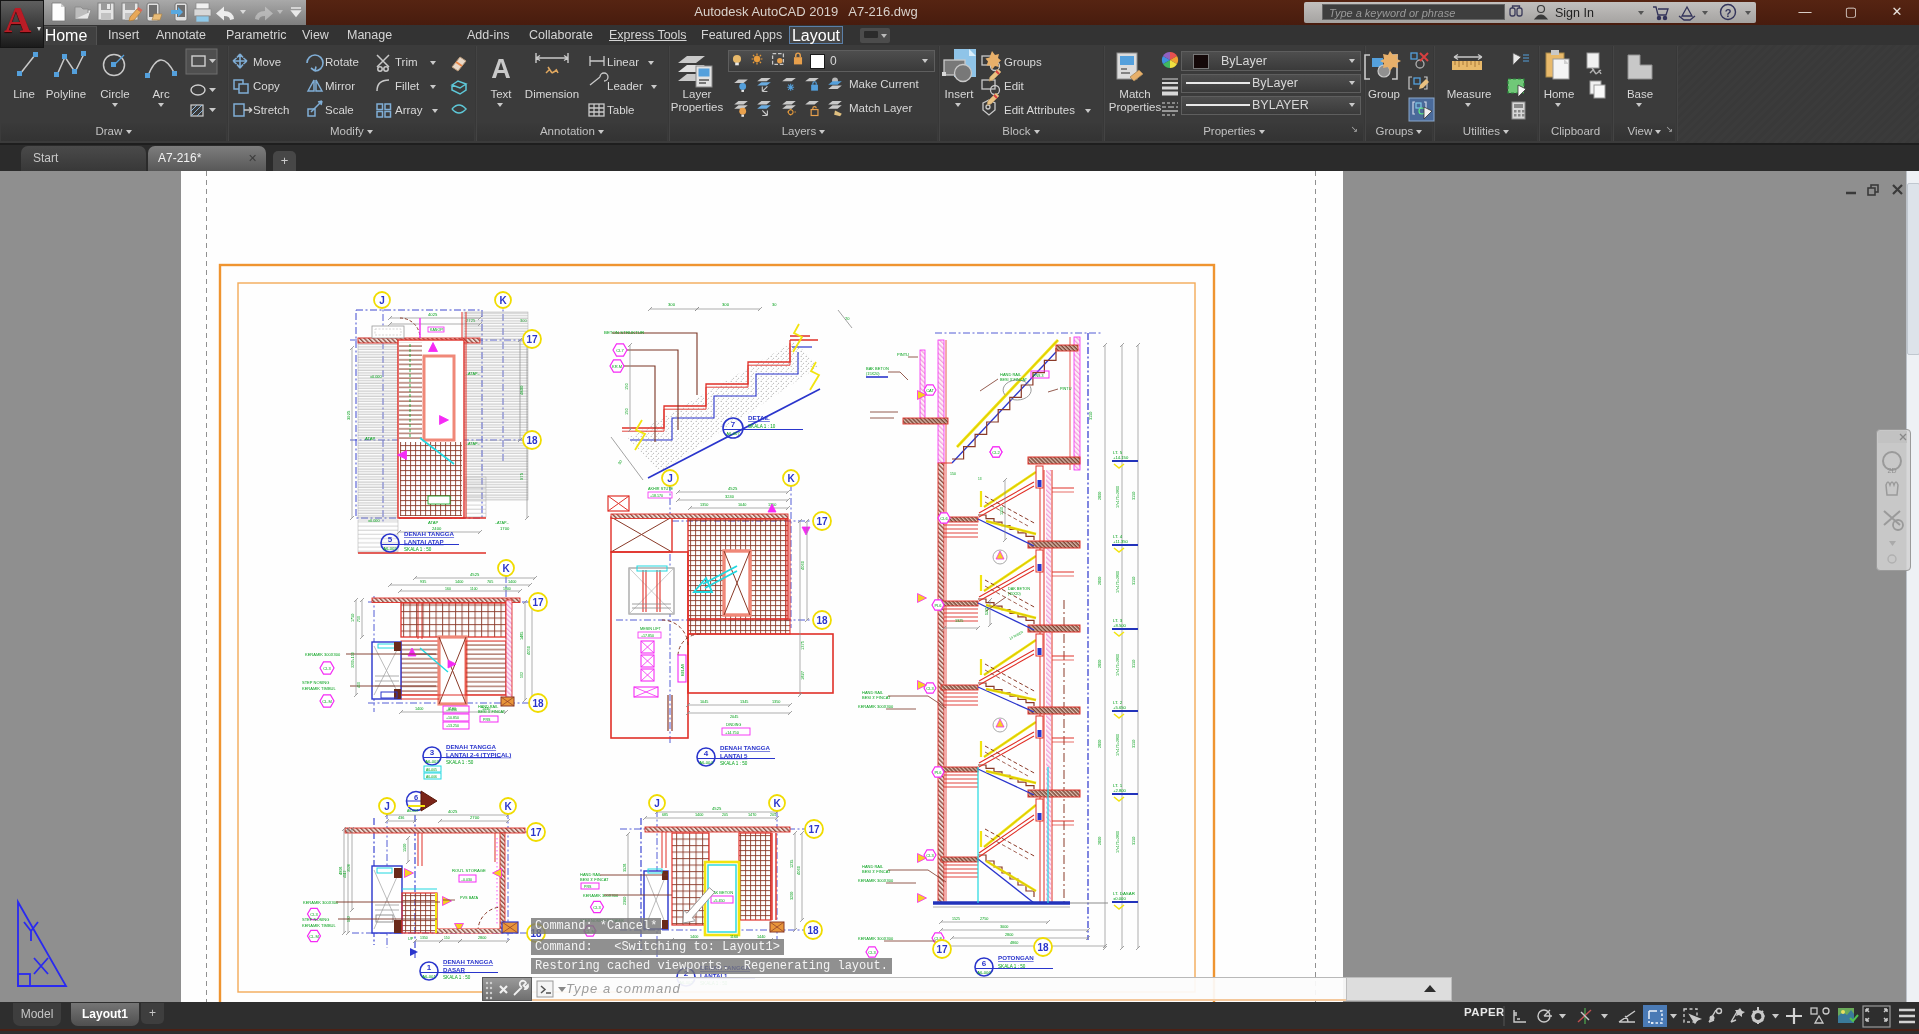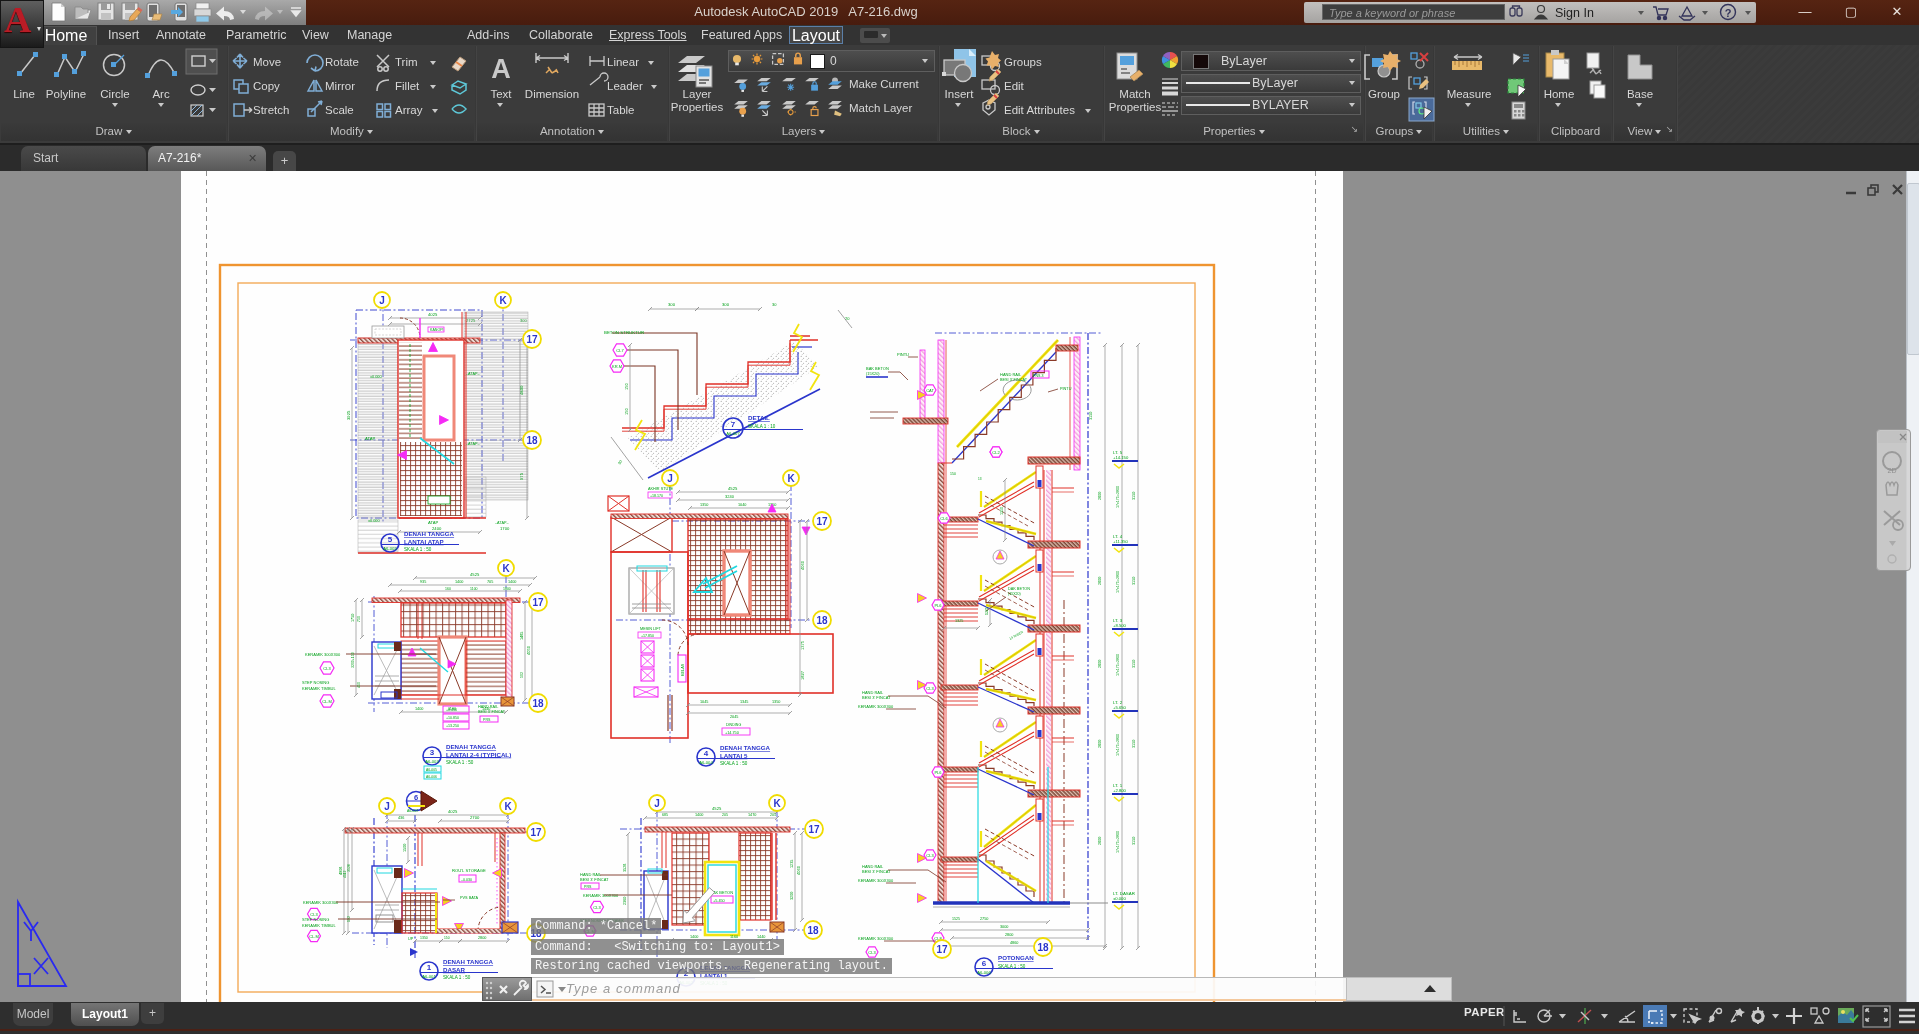--- a/index.html
+++ b/index.html
@@ -31,21 +31,21 @@
 .dashv{position:absolute;top:0;width:1px;height:831px;background:repeating-linear-gradient(180deg,#909090 0 5px,transparent 5px 9px);}
 #vscroll{position:absolute;left:1906px;top:0;width:13px;height:831px;background:#eef1f5;border-left:1px solid #bcc2c9;}
 #vthumb{position:absolute;left:1907px;top:12px;width:11px;height:170px;background:#dde3ea;border:1px solid #c0c7cf;border-radius:2px;}
 #cmddock{position:absolute;left:482px;top:806px;width:970px;height:38px;}
 #dockcap{position:absolute;left:0;top:0;width:50px;height:24px;background:linear-gradient(#9a9a9a,#6f6f6f);border:1px solid #5a5a5a;box-sizing:border-box;}
 #cmdinput{position:absolute;left:50px;top:0;width:814px;height:24px;background:rgba(252,252,252,0.93);border-top:1px solid #b9b9b9;border-bottom:2px solid #f4c89c;box-sizing:border-box;}
 #cmdright{position:absolute;left:864px;top:0;width:106px;height:24px;background:rgba(228,228,228,0.92);border:1px solid #bcbcbc;box-sizing:border-box;}
 .histline{position:absolute;left:531px;height:16px;width:max-content;background:rgba(120,120,120,0.82);color:#f4f4f4;font-family:"Liberation Mono",monospace;font-size:12px;line-height:16px;padding:0 4px;white-space:pre;}
 #statusbar{left:0;top:1002px;width:1919px;height:32px;background:#2e2e2e;}
 .stab{position:absolute;top:1003px;height:23px;border-radius:0 0 7px 7px;font-size:12px;text-align:center;}
-#modelTab{left:13px;width:40px;background:#3e3e3e;color:#c6c6c6;line-height:22px;}
+#modelTab{left:13px;width:48px;background:#3e3e3e;color:#c6c6c6;line-height:22px;}
 #layout1Tab{left:71px;width:68px;background:linear-gradient(#757575,#4f4f4f);color:#ffffff;font-weight:bold;line-height:22px;}
 #plusTab2{left:141px;width:23px;height:21px;background:#3e3e3e;color:#c6c6c6;line-height:20px;border-radius:0 0 5px 5px;}
 #paperbtn{position:absolute;left:1464px;top:1006px;color:#e8e8e8;font-size:11.5px;font-weight:bold;letter-spacing:.4px;}
 svg{position:absolute;overflow:visible;}
 text{font-family:"Liberation Sans",sans-serif;}
 </style></head>
 <body>
 <div class="abs" id="titlebar"></div>
 <div class="abs" id="qat"></div>
 <svg class="abs" style="left:44px;top:0" width="262" height="25" viewBox="0 0 262 25" id="qaticons">

